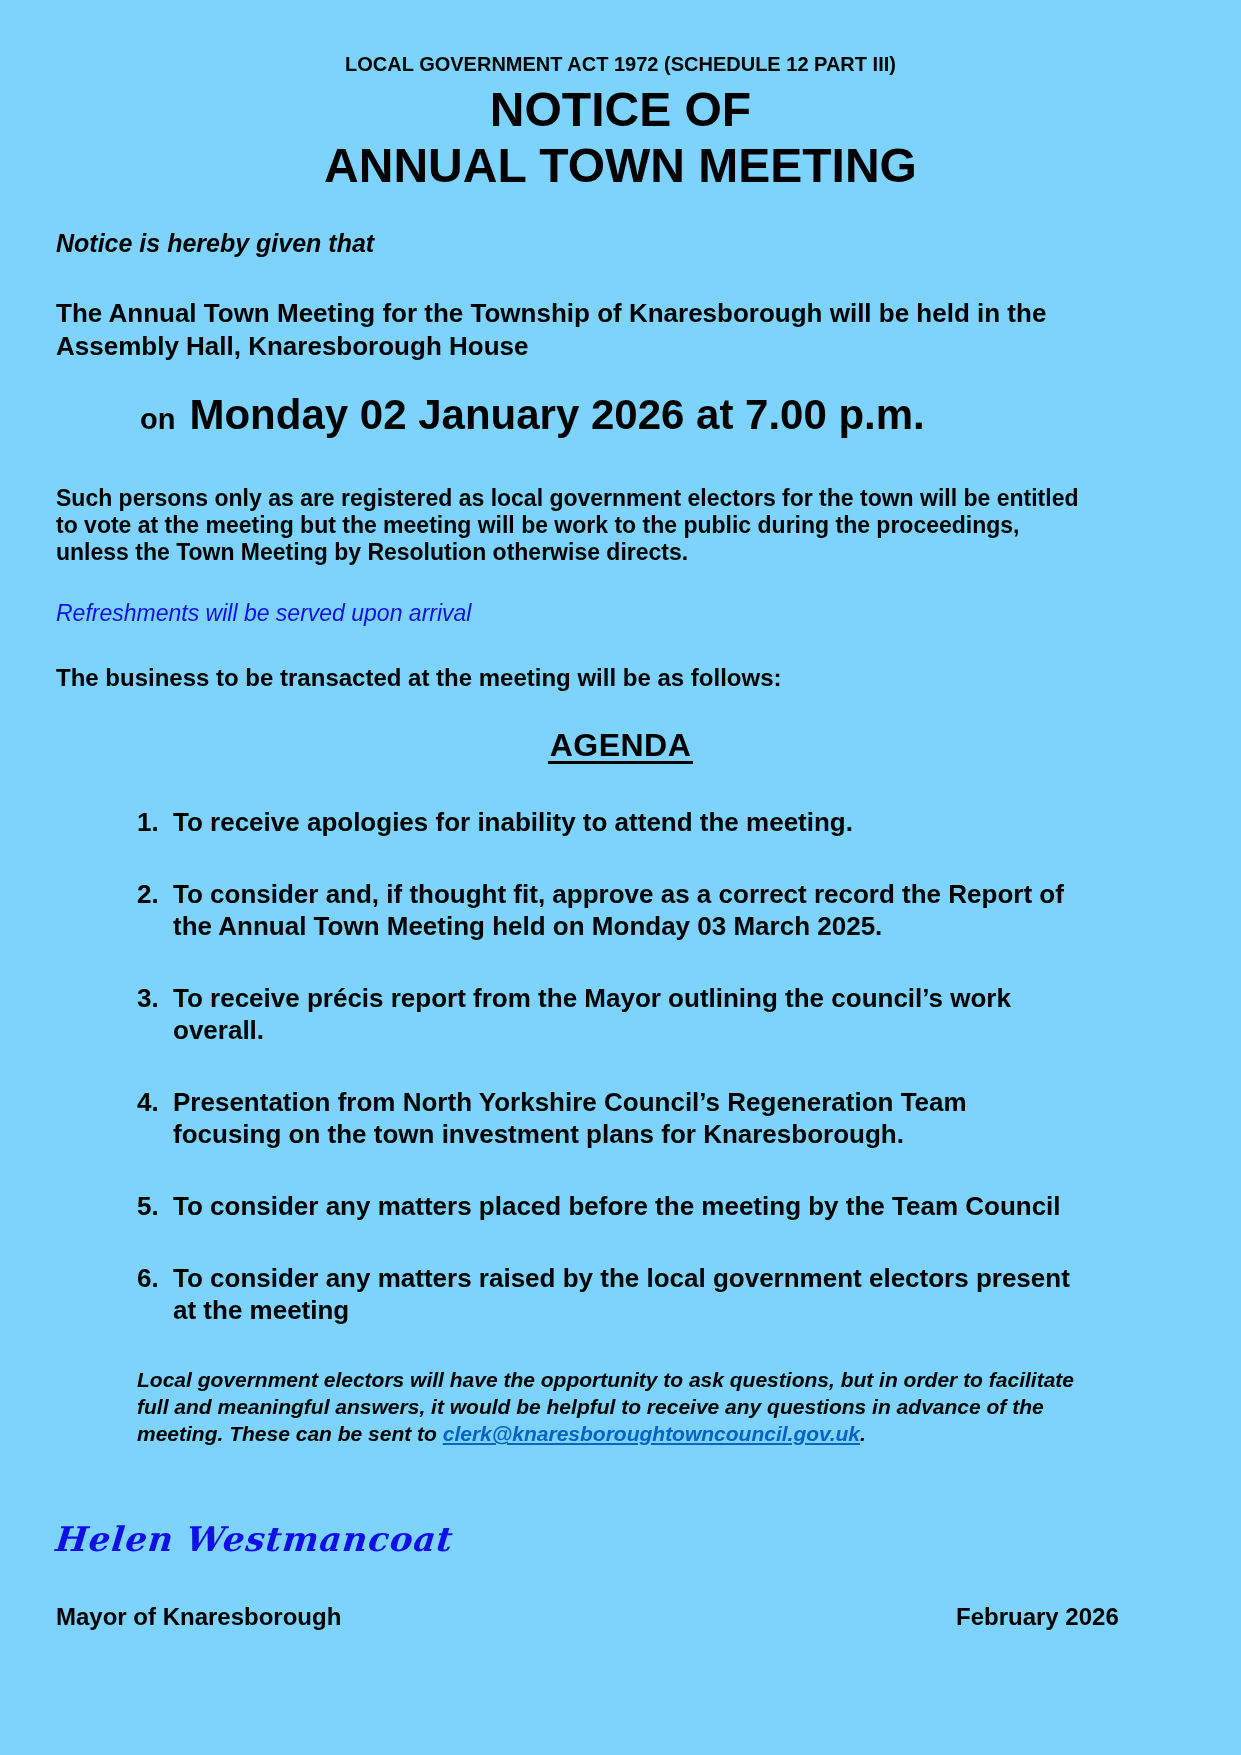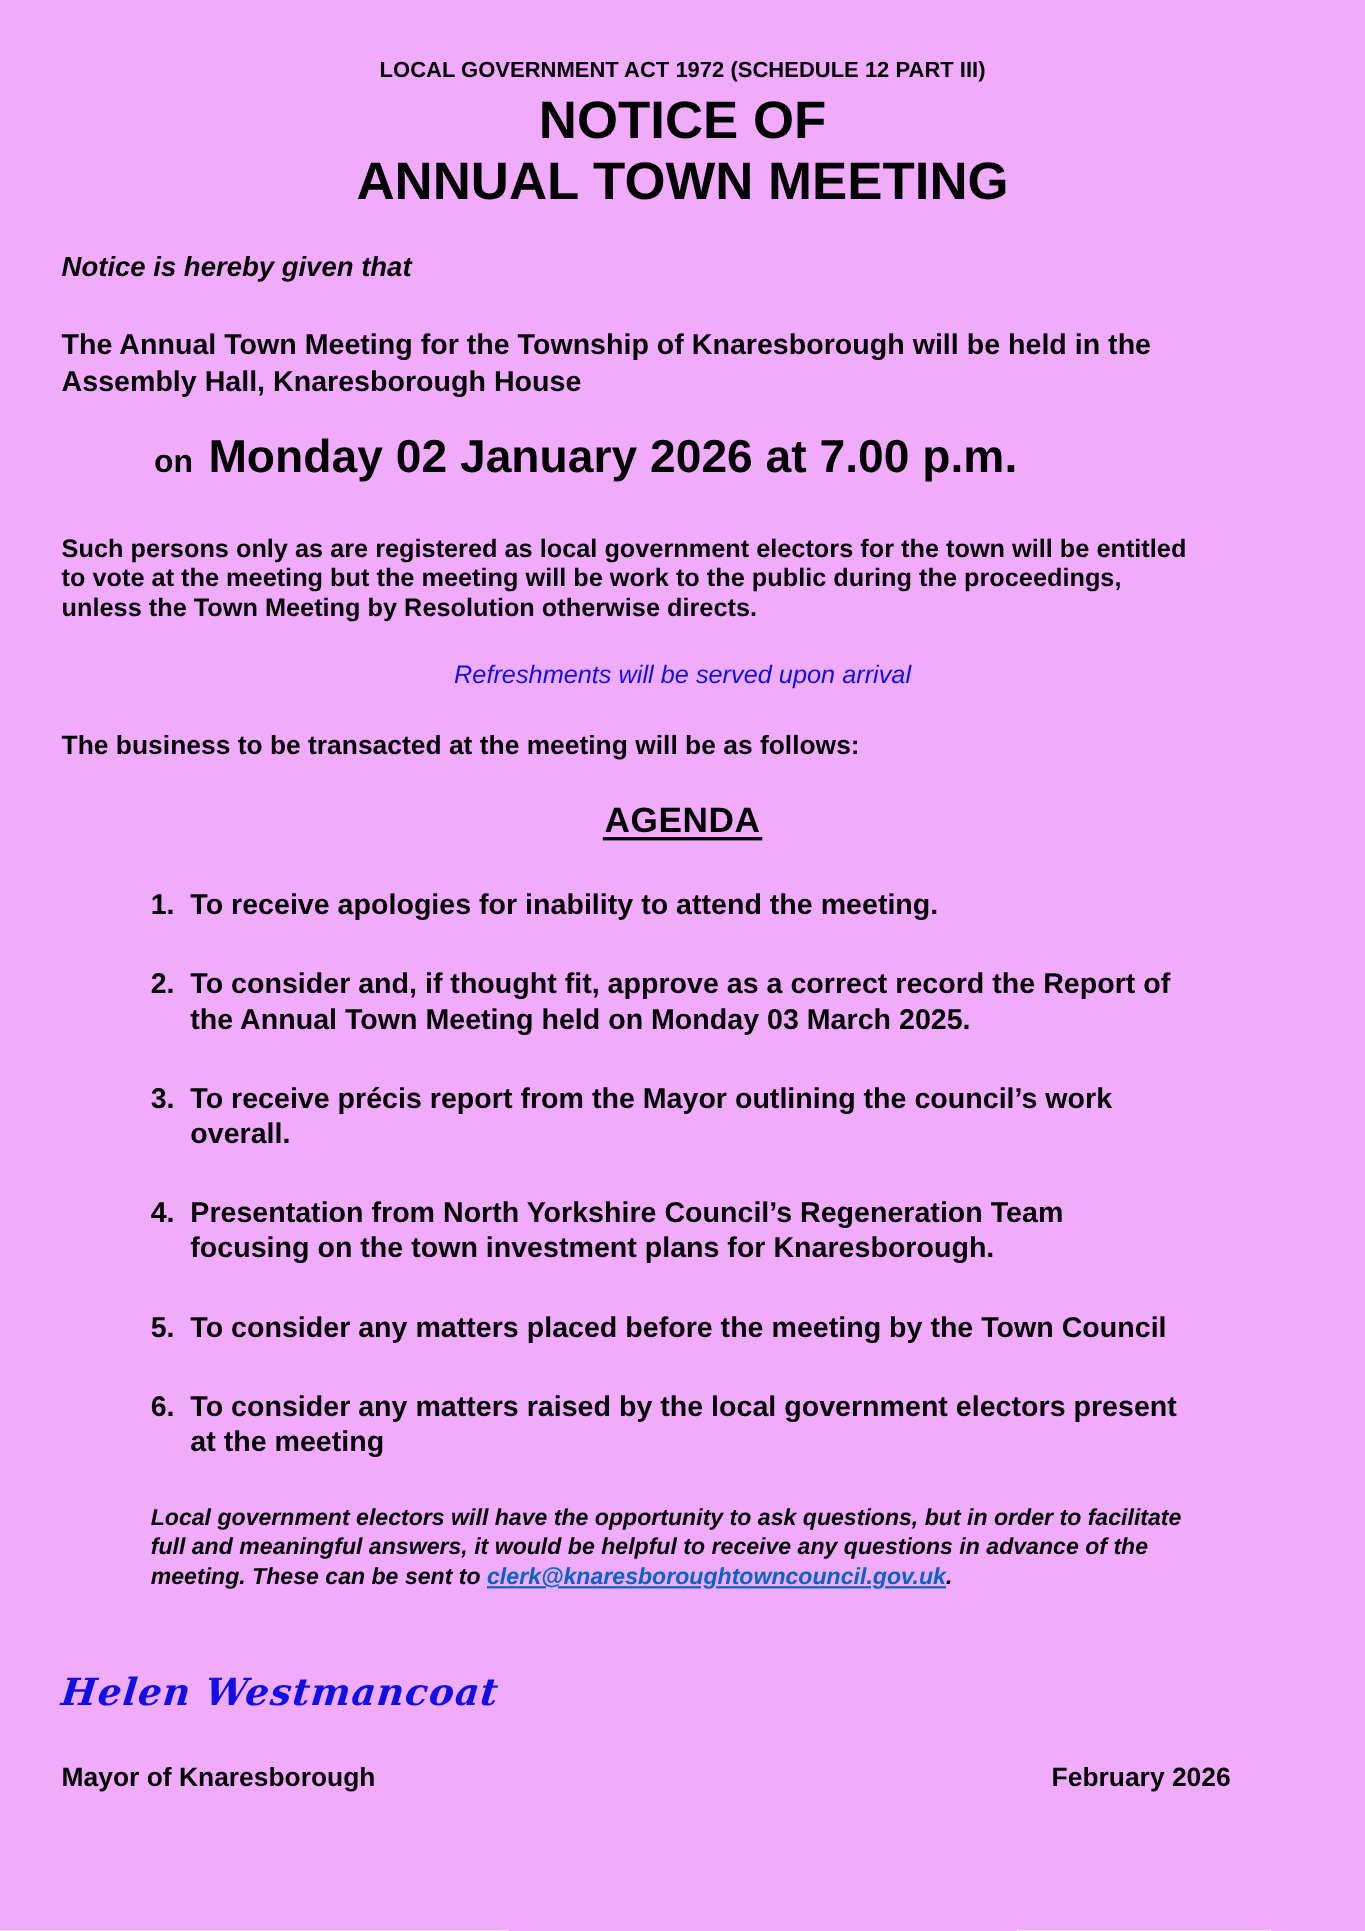--- a/index.html
+++ b/index.html
@@ -1,19 +1,19 @@
 <!DOCTYPE html>
 <html><head>
 <meta charset="utf-8">
 <style>
   html,body { margin:0; padding:0; background:#ffffff; }
   .page {
     position:relative;
     width:1241px; height:1755px;
-    background:#f0abfc;
+    background:#7dd3fc;
     color:#000000;
     font-family:"Liberation Sans", sans-serif;
     font-weight:bold;
     box-sizing:border-box;
     padding:52px 56px 0 56px;
     overflow:hidden;
   }
   .act-line {
     text-align:center;
     font-size:20px;
@@ -51,21 +51,21 @@
     margin-left:14px;
   }
   .electors-para {
     margin-top:46px;
     font-size:23px;
     line-height:27px;
     white-space:pre-line;
   }
   .refreshments {
     margin-top:33px;
-    text-align:center;
+    text-align:left;
     font-weight:normal;
     font-style:italic;
     font-size:23px;
     line-height:28px;
     color:#1010E6;
   }
   .business-intro {
     margin-top:36px;
     font-size:24px;
     line-height:29px;
@@ -191,21 +191,21 @@
       <span class="li-text">To receive précis report from the Mayor outlining the council’s work
 overall.</span>
     </li>
     <li>
       <span class="li-num">4.</span>
       <span class="li-text">Presentation from North Yorkshire Council’s Regeneration Team
 focusing on the town investment plans for Knaresborough.</span>
     </li>
     <li>
       <span class="li-num">5.</span>
-      <span class="li-text">To consider any matters placed before the meeting by the Town Council</span>
+      <span class="li-text">To consider any matters placed before the meeting by the Team Council</span>
     </li>
     <li>
       <span class="li-num">6.</span>
       <span class="li-text">To consider any matters raised by the local government electors present
 at the meeting</span>
     </li>
   </ol>
 
   <div class="questions-note"><span>Local government electors will have the opportunity to ask questions, but in order to facilitate
 full and meaningful answers, it would be helpful to receive any questions in advance of the

